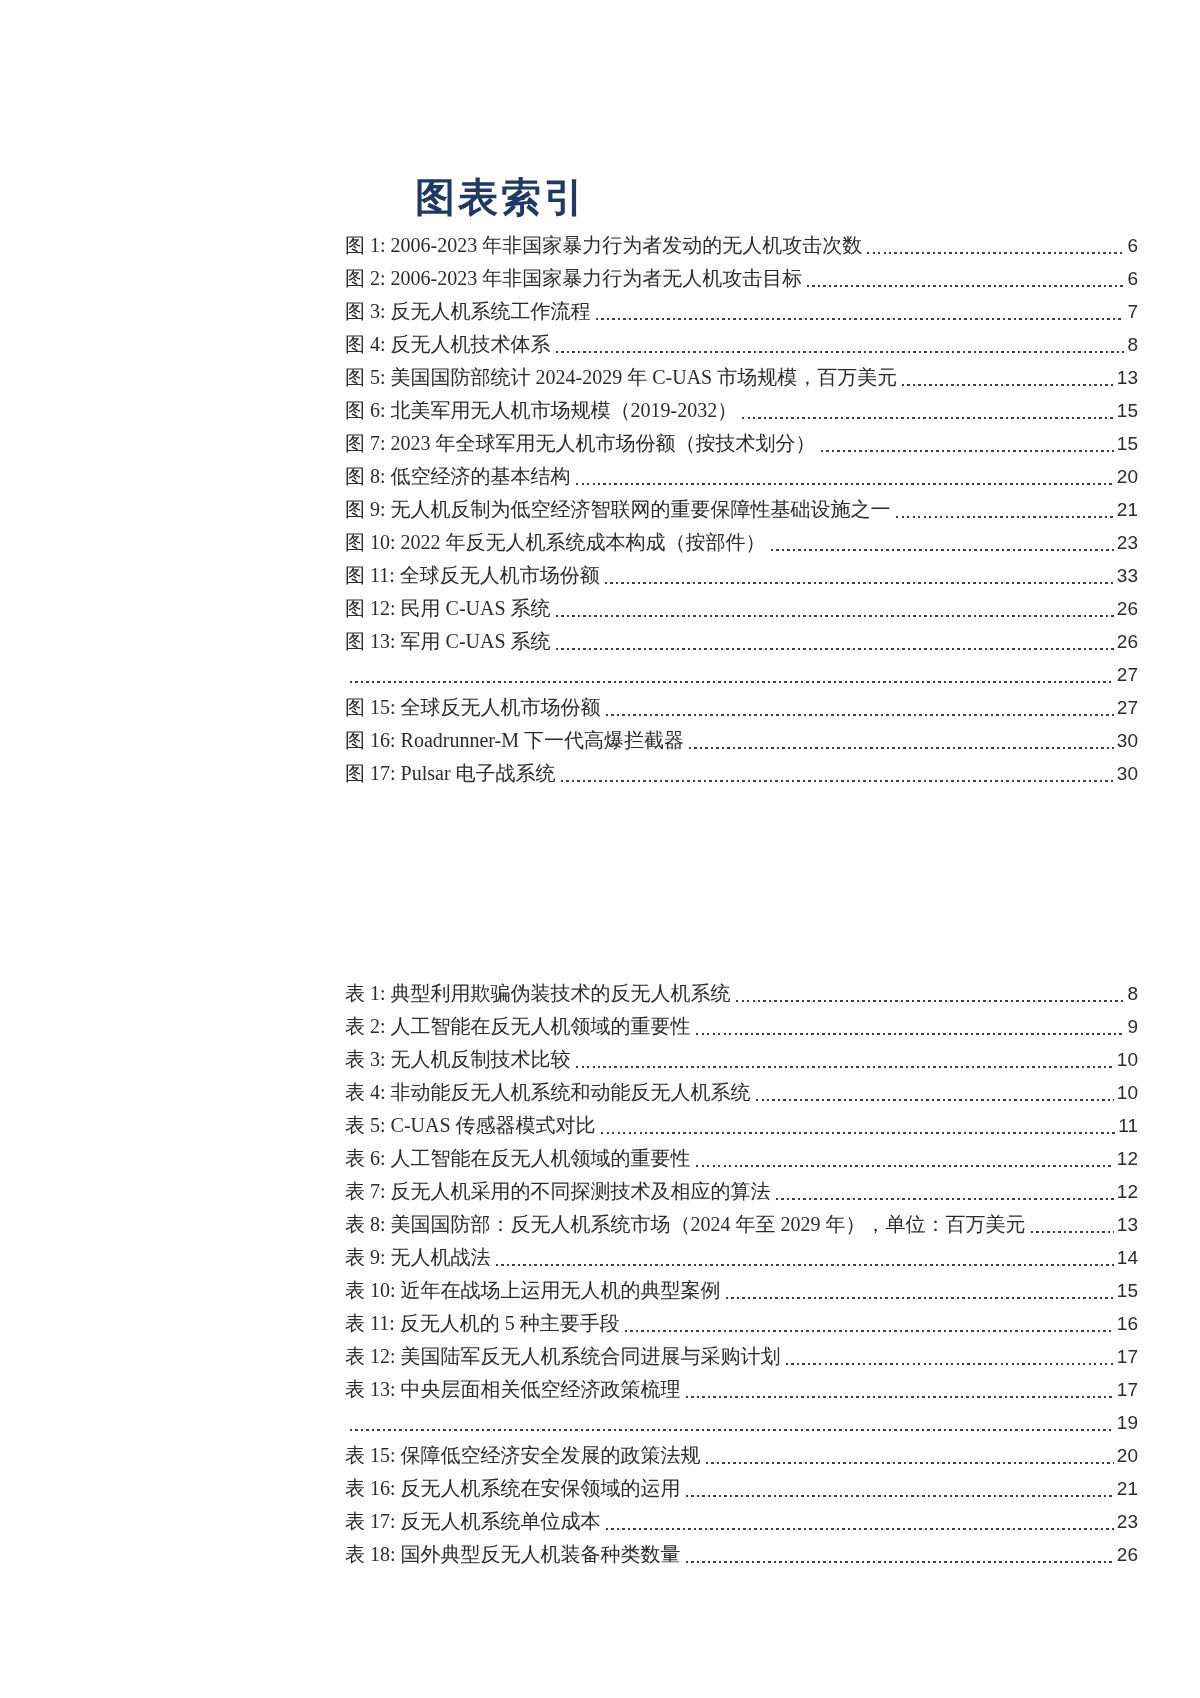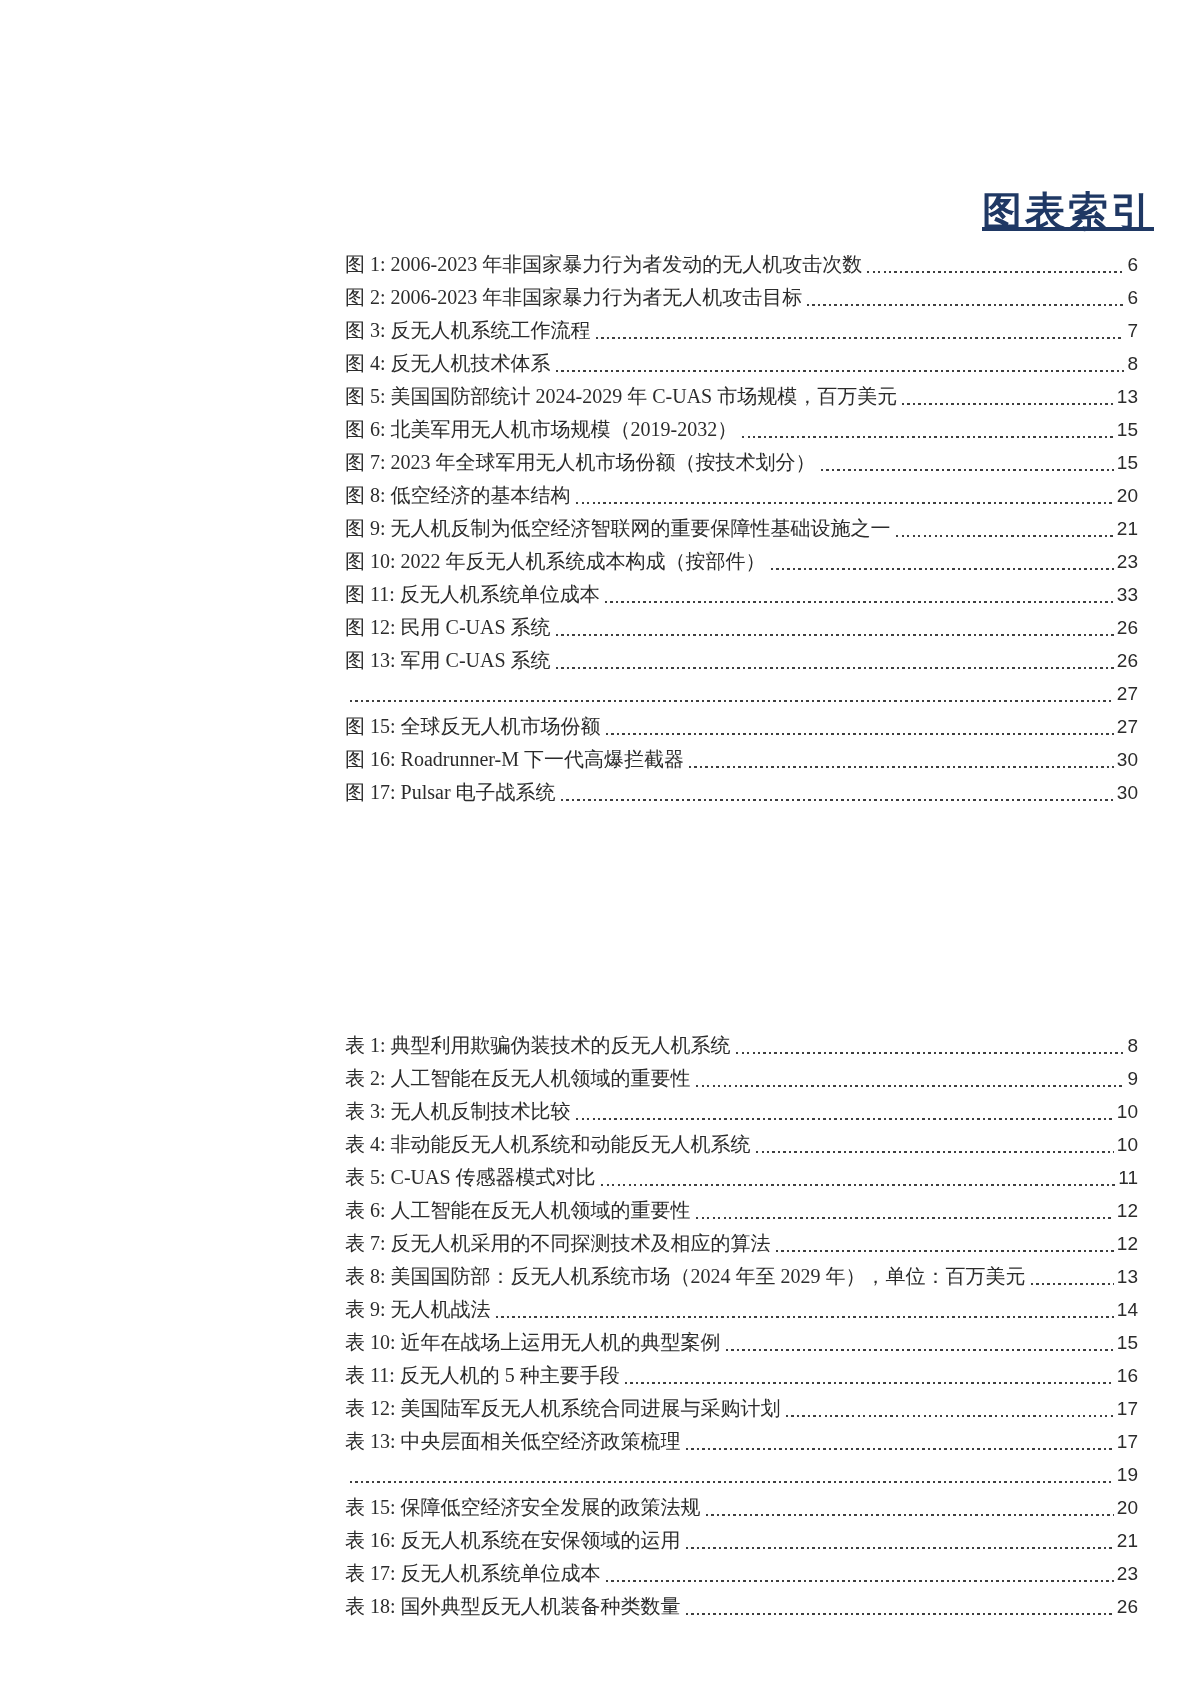--- a/index.html
+++ b/index.html
@@ -26,37 +26,36 @@
     width: 793px;
     height: 100%;
   }
   .title {
     position: absolute;
     top: 172px;
     left: 0;
     width: 100%;
     box-sizing: border-box;
     padding-left: 68px;
-    margin: 16px;
-    text-align: right;
+    margin: 2px;
+    text-align: left;
     font-size: 40px;
     line-height: 1.2;
     font-weight: bold;
     letter-spacing: 3px;
     color: var(--title-color, #1f3864);
     font-family: "Liberation Serif", "DejaVu Serif", serif;
-    text-decoration: underline;
   }
   .toc {
     position: absolute;
     left: 0;
     width: 100%;
   }
-  .toc.figures { top: 248px; }
-  .toc.tables  { top: 1029px; }
+  .toc.figures { top: 229px; }
+  .toc.tables  { top: 977px; }
   .row {
     display: flex;
     height: 33px;
     line-height: 33px;
     font-size: 20px;
     color: var(--text-color, #2b2b2b);
     cursor: pointer;
   }
   .label {
     white-space: nowrap;
@@ -142,21 +141,21 @@
           <span class="label">图 9: 无人机反制为低空经济智联网的重要保障性基础设施之一</span>
           <span class="dots"></span>
           <span class="pagenum">21</span>
         </div>
         <div class="row">
           <span class="label">图 10: 2022 年反无人机系统成本构成（按部件）</span>
           <span class="dots"></span>
           <span class="pagenum">23</span>
         </div>
         <div class="row">
-          <span class="label">图 11: 反无人机系统单位成本</span>
+          <span class="label">图 11: 全球反无人机市场份额</span>
           <span class="dots"></span>
           <span class="pagenum">33</span>
         </div>
         <div class="row">
           <span class="label">图 12: 民用 C-UAS 系统</span>
           <span class="dots"></span>
           <span class="pagenum">26</span>
         </div>
         <div class="row">
           <span class="label">图 13: 军用 C-UAS 系统</span>

